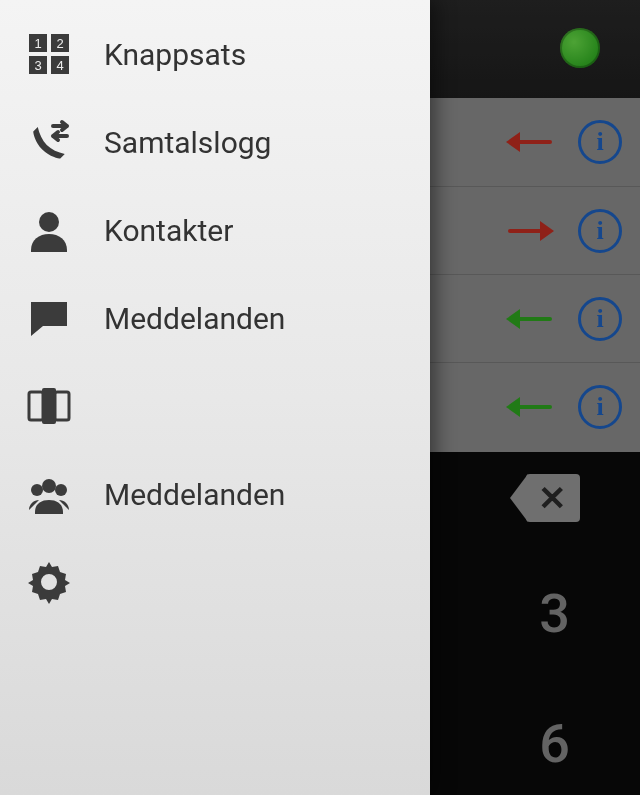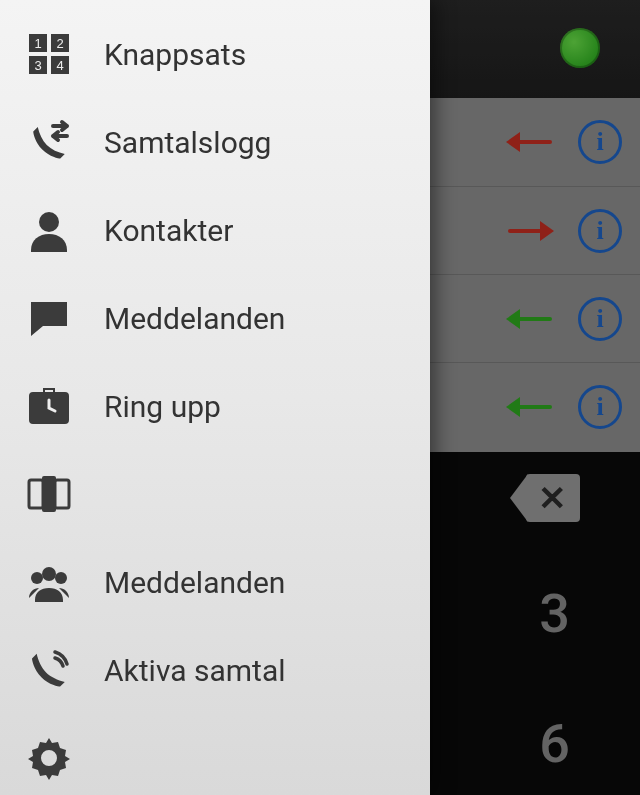--- a/index.html
+++ b/index.html
@@ -135,29 +135,20 @@
 
       <li>
         <span class="icon">
           <svg viewBox="0 0 48 48">
               <path d="M6 8h36v24H18l-12 10V8z"></path>
             </svg>
         </span>
         <span class="label">Meddelanden</span>
       </li>
 
-      <li>
-        <span class="icon">
-          <svg viewBox="0 0 48 48">
-              <path d="M18 10V6h12v4h10a4 4 0 0 1 4 4v24a4 4 0 0 1-4 4H8a4 4 0 0 1-4-4V14a4 4 0 0 1 4-4h10zm2 0h8V8h-8v2z"></path>
-          <path d="M24 18v8l6 3" stroke="#eee" stroke-width="3" fill="none" stroke-linecap="round"></path>
-            </svg>
-        </span>
-        <span class="label">Ring upp</span>
-      </li>
 
       <li>
         <span class="icon">
           <svg viewBox="0 0 48 48">
             <rect x="4" y="10" width="14" height="28" rx="2" fill="none" stroke="#3b3b3b" stroke-width="3"></rect>
             <rect x="17" y="6" width="14" height="36" rx="2"></rect>
             <rect x="30" y="10" width="14" height="28" rx="2" fill="none" stroke="#3b3b3b" stroke-width="3"></rect>
           </svg>
         </span>
       </li>
@@ -167,29 +158,20 @@
           <svg viewBox="0 0 48 48">
             <circle cx="12" cy="20" r="6"></circle>
               <circle cx="36" cy="20" r="6"></circle>
               <circle cx="24" cy="16" r="7"></circle>
             <path d="M4 40c0-6 5-10 10-10M44 40c0-6-5-10-10-10M10 42c0-8 6-12 14-12s14 4 14 12v2H10z"></path>
           </svg>
         </span>
         <span class="label">Meddelanden</span>
       </li>
 
-      <li>
-        <span class="icon">
-          <svg viewBox="0 0 48 48">
-            <path d="M13 6c2 9 6 18 12 24s15 10 24 12l-6 6c-2 0-14-2-24-12S7 14 7 12z" transform="scale(0.78) translate(2,4)"></path>
-            <path d="M30 6a18 18 0 0 1 12 12M30 12a12 12 0 0 1 8 8" stroke="#3b3b3b" stroke-width="3.5" fill="none" stroke-linecap="round"></path>
-          </svg>
-        </span>
-        <span class="label">Aktiva samtal</span>
-      </li>
 
       <li>
         <span class="icon">
           <svg viewBox="0 0 48 48">
               <path d="M24 4l3 5 6-1 2 6 6 2-1 6 5 3-5 3 1 6-6 2-2 6-6-1-3 5-3-5-6 1-2-6-6-2 1-6-5-3 5-3-1-6 6-2 2-6 6 1 3-5zm0 12a8 8 0 1 0 0 16 8 8 0 0 0 0-16z"></path>
             </svg>
         </span>
       </li>
 
     </ul>

